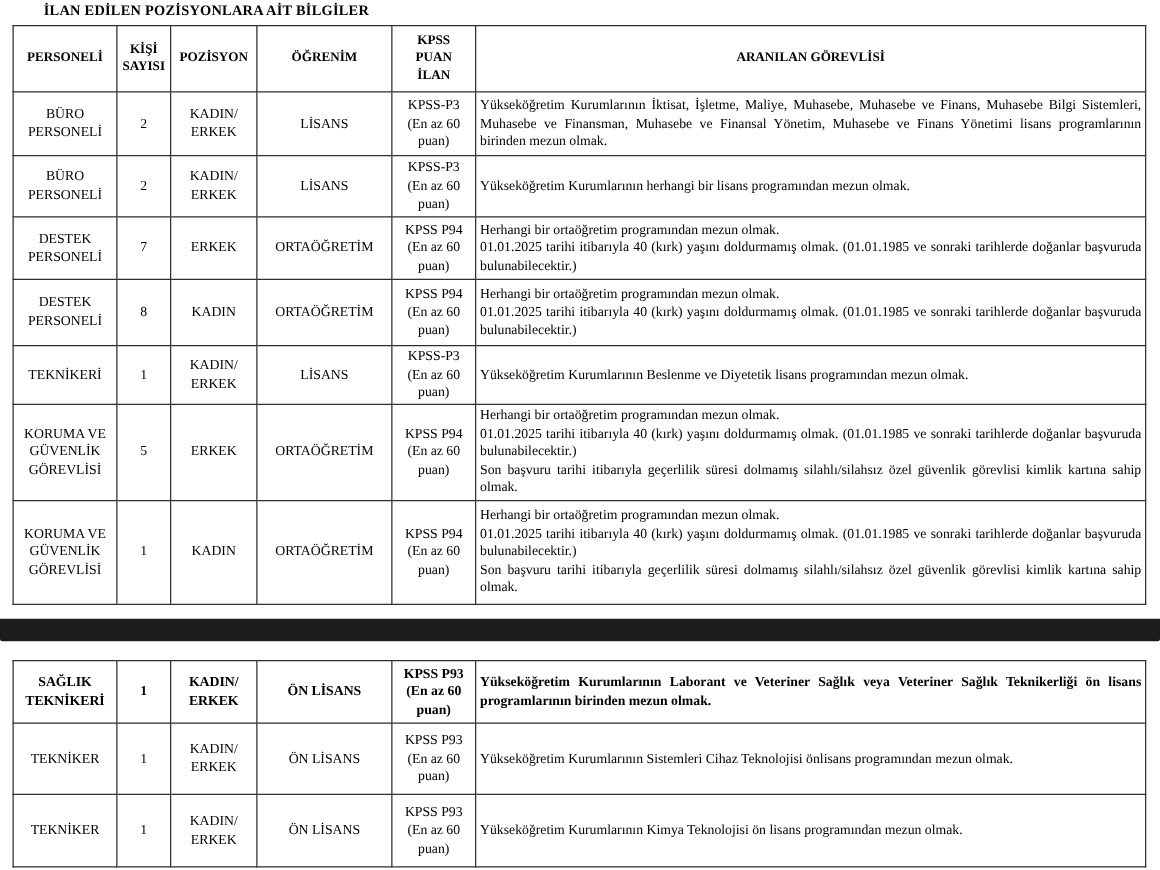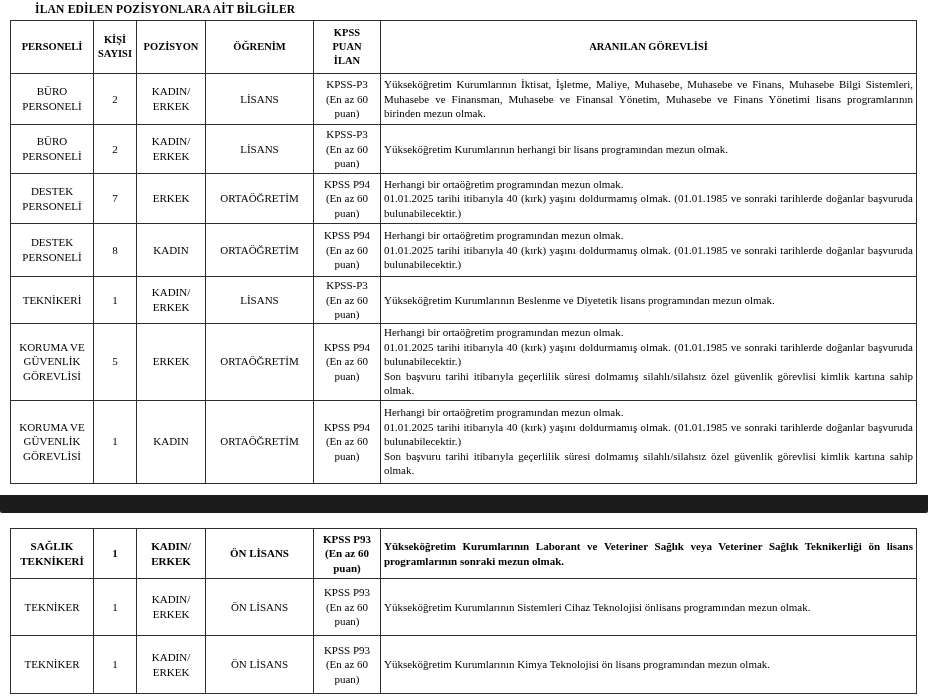--- a/index.html
+++ b/index.html
@@ -217,21 +217,21 @@
           <td class="c-poz">SAĞLIK
 TEKNİKERİ</td>
           <td class="c-num">1</td>
           <td class="c-cin">KADIN/
 ERKEK</td>
           <td class="c-ogr">ÖN LİSANS</td>
           <td class="c-kpss">KPSS P93
 (En az 60
 puan)</td>
           <td class="c-nit">
-            <div class="req-line">Yükseköğretim Kurumlarının Laborant ve Veteriner Sağlık veya Veteriner Sağlık Teknikerliği ön lisans programlarının sonraki mezun olmak.</div>
+            <div class="req-line">Yükseköğretim Kurumlarının Laborant ve Veteriner Sağlık veya Veteriner Sağlık Teknikerliği ön lisans programlarının birinden mezun olmak.</div>
           </td>
         </tr>
         <tr style="height: 57px;">
           <td class="c-poz">TEKNİKER</td>
           <td class="c-num">1</td>
           <td class="c-cin">KADIN/
 ERKEK</td>
           <td class="c-ogr">ÖN LİSANS</td>
           <td class="c-kpss">KPSS P93
 (En az 60

